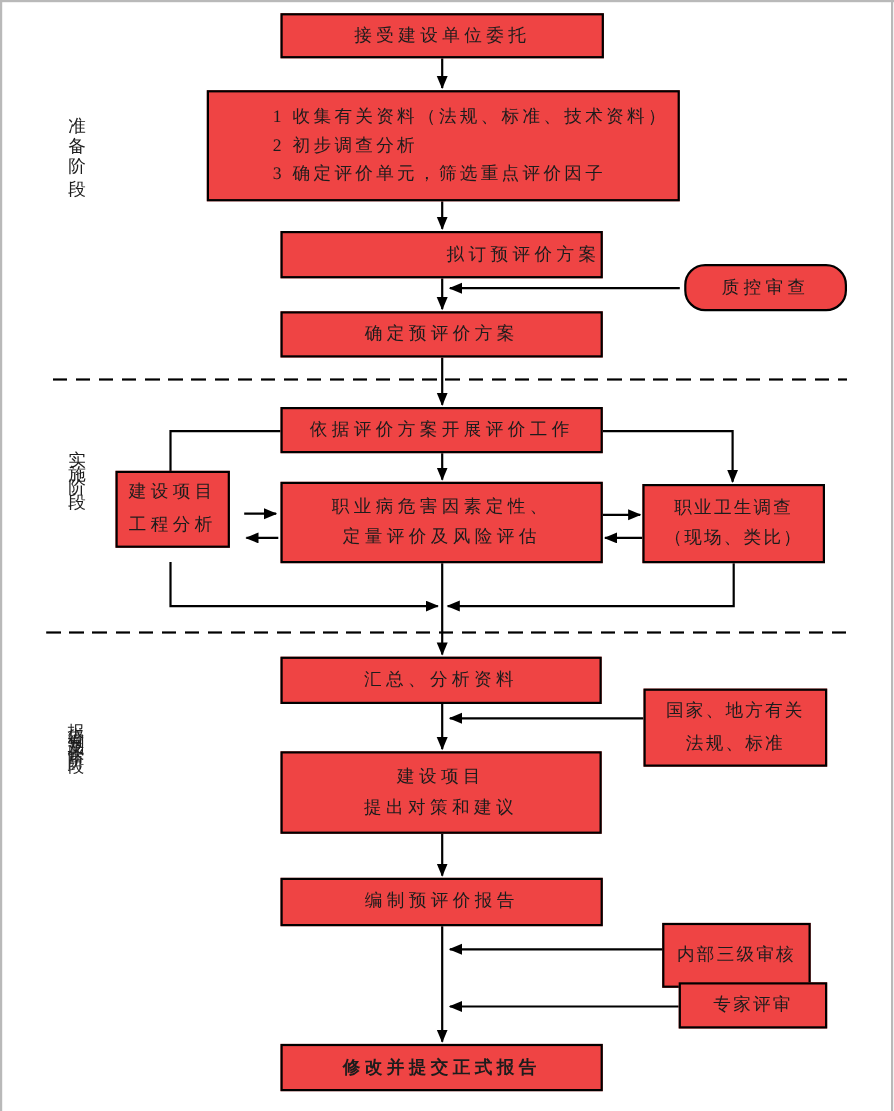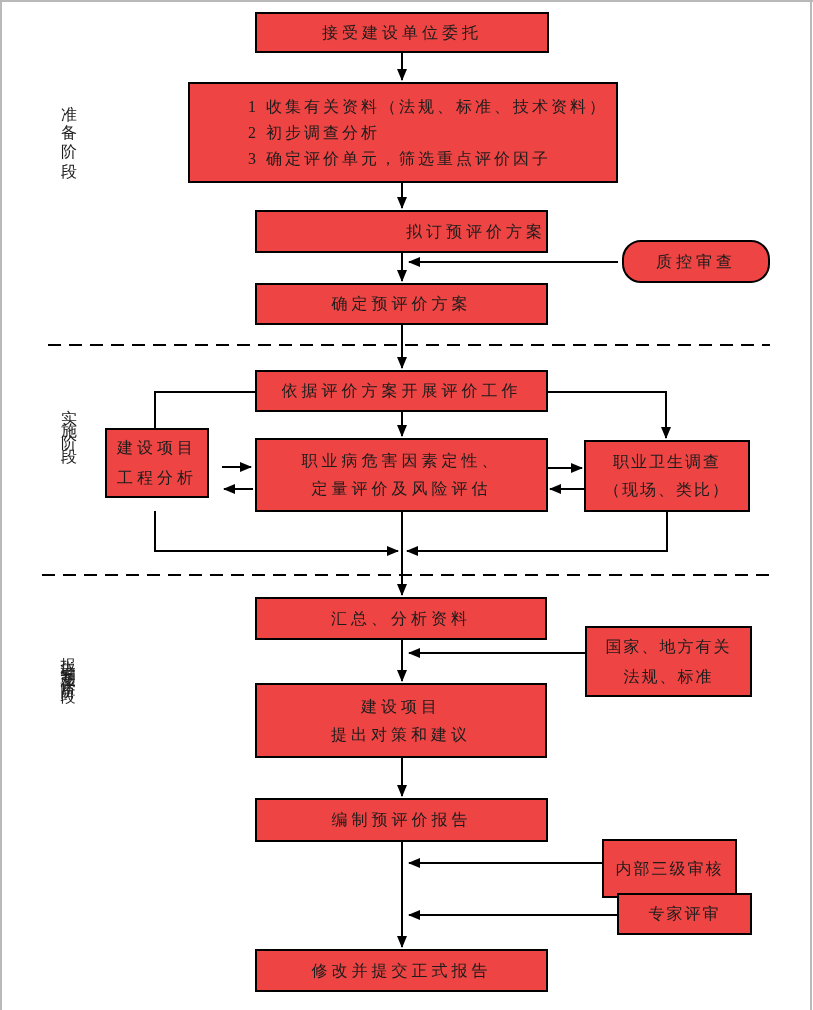--- a/index.html
+++ b/index.html
@@ -155,17 +155,17 @@
   </div>
 
   <div class="box" style="left:602px;top:839px;width:135px;height:59px;letter-spacing:2px;">
     <div class="bline">内部三级审核</div>
   </div>
 
   <div class="box" style="left:617px;top:893px;width:135px;height:42px;letter-spacing:2px;">
     <div class="bline">专家评审</div>
   </div>
 
-  <div class="box" style="left:255px;top:949px;width:293px;height:43px;">
+  <div class="box" style="left:255px;top:949px;width:293px;height:43px;font-weight:bold;">
     <div class="bline">修改并提交正式报告</div>
   </div>
 
 </div>
 
 </body></html>

